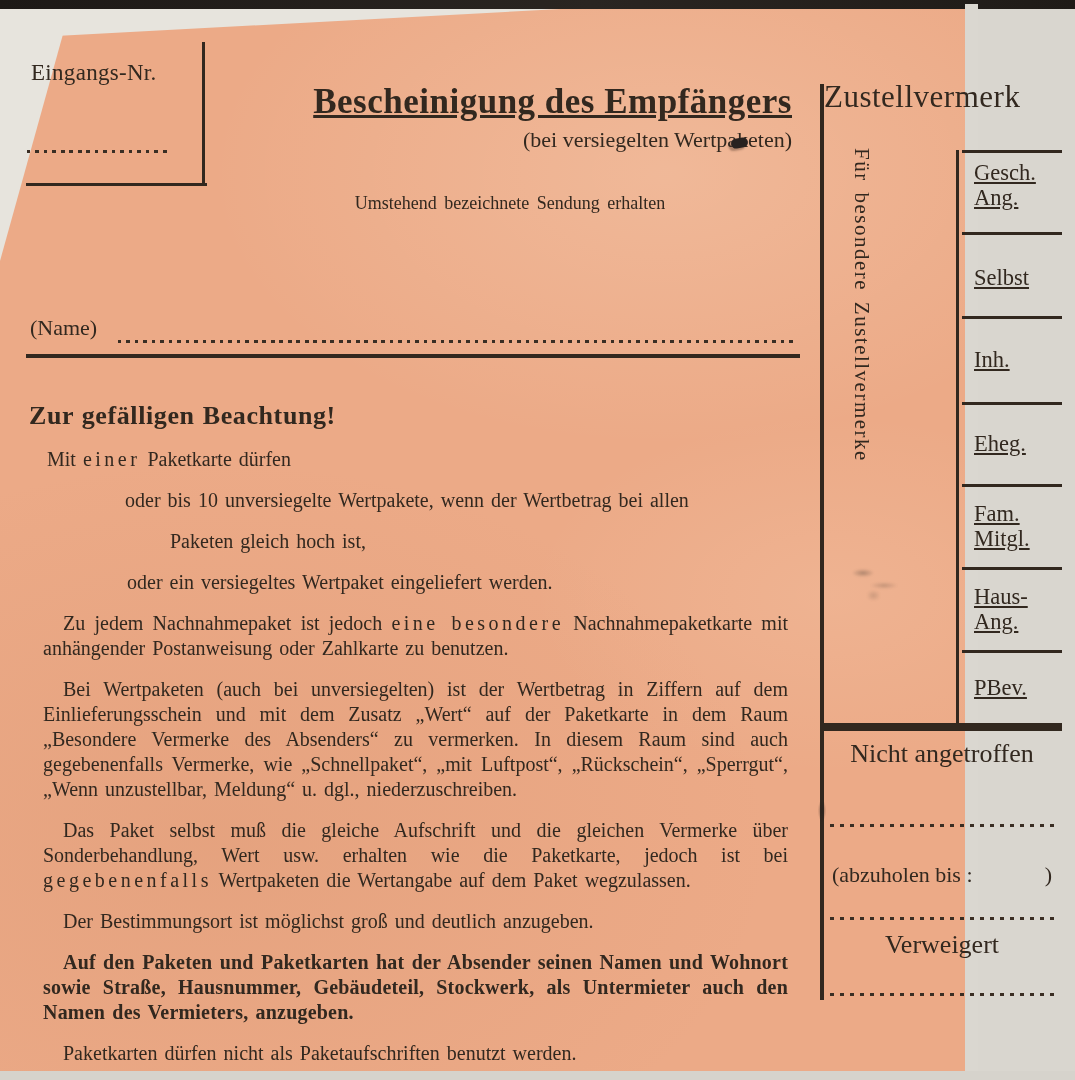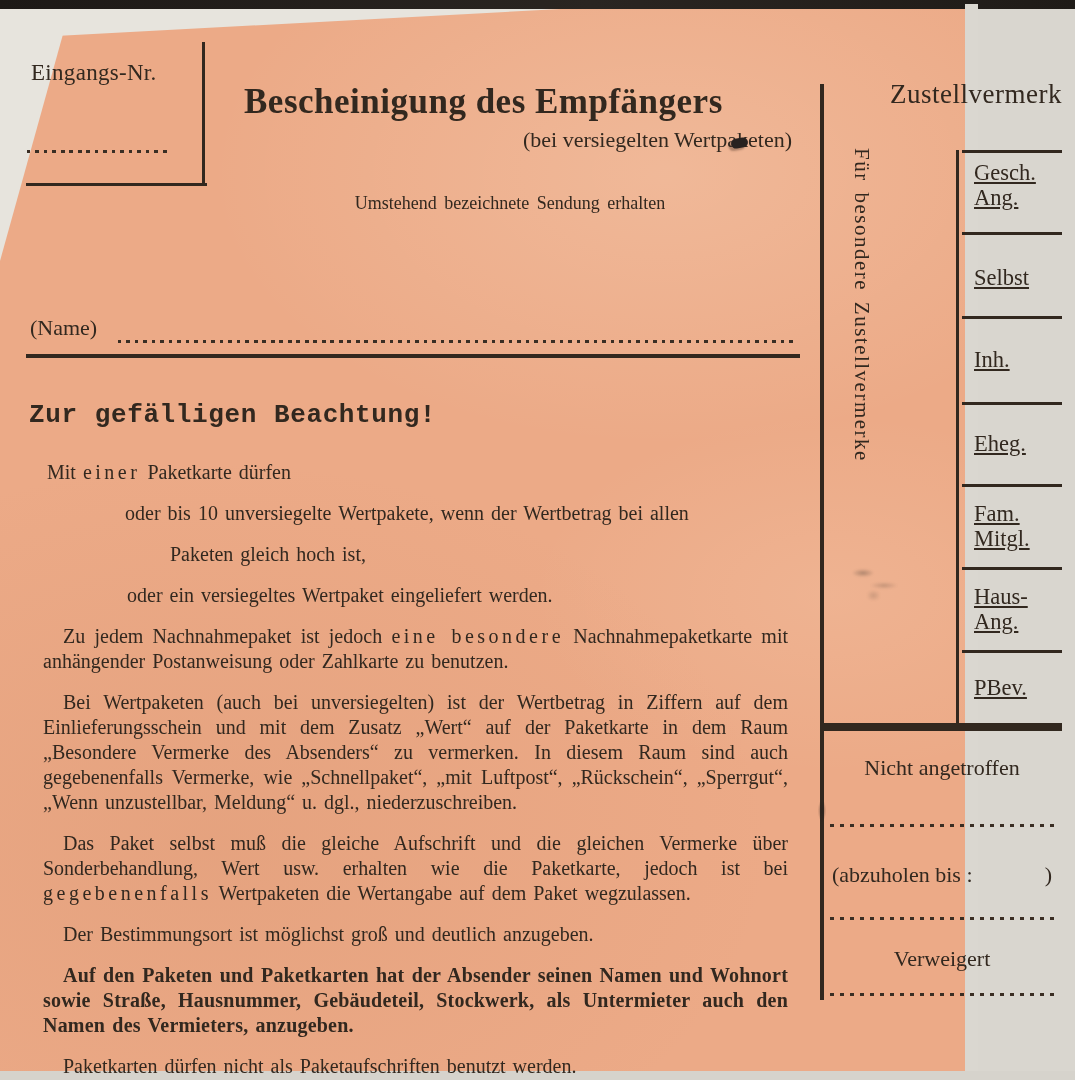--- a/index.html
+++ b/index.html
@@ -28,55 +28,55 @@
   .abs{position:absolute;}
   .ink{background:#32281f;}
   .dotline{height:3px;background-image:repeating-linear-gradient(90deg,#3a2e24 0 3.5px,transparent 3.5px 8.5px);}
 
   
   .e-vline{left:202px;top:42px;width:3px;height:144px;}
   .e-hline{left:26px;top:183px;width:181px;height:3px;}
   .e-label{left:31px;top:60px;font-size:23px;letter-spacing:.3px;}
   .e-dots{left:27px;top:150px;width:143px;}
 
-  .title{left:244px;top:82px;width:564px;text-align:left;font-size:35px;font-weight:700;letter-spacing:.5px;}
+  .title{left:228px;top:82px;width:564px;text-align:right;font-size:35px;font-weight:700;letter-spacing:.5px;text-decoration:underline;}
   .subtitle{left:228px;top:127px;width:564px;text-align:right;font-size:22px;}
   .ink-blob{left:731px;top:138px;width:17px;height:10px;background:#282220;border-radius:6px;transform:rotate(-10deg);box-shadow:-3px 2px 2px rgba(60,40,30,.35);}
   .statement{left:228px;top:193px;width:564px;text-align:center;font-size:18px;word-spacing:3px;}
 
   .name-label{left:30px;top:315px;font-size:22px;}
   .name-dots{left:118px;top:340px;width:679px;}
   .divider{left:26px;top:354px;width:774px;height:4px;}
 
   
   .notice{position:absolute;left:27px;top:403px;width:777px;font-size:20px;line-height:25px;word-spacing:2px;}
-  .notice h2{margin:0 0 32px 2px;font-family:Liberation Mono, monospace;font-size:26px;font-weight:700;letter-spacing:.6px;word-spacing:1px;}
+  .notice h2{margin:0 0 19px 2px;font-family:Liberation Serif, serif;font-size:26px;font-weight:700;letter-spacing:.6px;word-spacing:1px;}
   .notice p{margin:16px;text-align:justify;font-family:Liberation Serif, serif;}
   .notice .nj{text-align:left;}
   .sp{letter-spacing:3.5px;}
   .p-intro{margin-left:20px !important;margin-bottom:14px !important;}
   .c0{margin-left:143px !important;margin-bottom:3px !important;}
   .c1{margin-left:98px  !important;}
   .c2{margin-left:143px !important;margin-bottom:3px !important;}
   .c3{margin-left:100px !important;margin-bottom:11px !important;}
   .gap4{margin-bottom:4px !important;}
   .gap2{margin-bottom:2px !important;}
   .gap6{margin-bottom:6px !important;}
   .ti{text-indent:20px;}
   .bold-p{font-weight:700;letter-spacing:.2px;}
 
   
   .rc-vline{left:820px;top:84px;width:4px;height:916px;}
-  .rc-title{left:824px;top:79px;width:238px;text-align:right;font-size:27px;letter-spacing:.5px;}
+  .rc-title{left:824px;top:79px;width:238px;text-align:left;font-size:31px;letter-spacing:.5px;}
   .rc-vertical{left:874px;top:148px;transform-origin:0 0;transform:rotate(90deg);white-space:nowrap;font-size:21px;letter-spacing:1.5px;word-spacing:4px;}
   .rc-boxline{left:956px;top:150px;width:3px;height:580px;}
   .rc-h{left:962px;width:100px;height:3px;}
   .rc-thick{left:820px;top:723px;width:242px;height:8px;}
   .rc-label{left:974px;font-size:22.5px;line-height:25px;white-space:pre-line;text-decoration:underline;}
-  .rc-center{left:822px;width:240px;text-align:center;font-size:22px;margin-top:16px;}
+  .rc-center{left:822px;width:240px;text-align:center;font-size:26px;}
   .rc-dots{left:830px;width:228px;height:3px;background-image:repeating-linear-gradient(90deg,#3a2e24 0 4px,transparent 4px 10px);}
   .rc-notified2{left:828px;top:862px;width:228px;display:flex;justify-content:space-between;font-size:22px;padding:0 4px;box-sizing:border-box;}
 
   .smudge1{left:842px;top:558px;width:70px;height:50px;
     background:
       radial-gradient(ellipse 16px 6px at 30% 30%, rgba(70,58,50,.38), transparent 70%),
       radial-gradient(ellipse 20px 5px at 60% 55%, rgba(70,58,50,.25), transparent 70%),
       radial-gradient(ellipse 10px 8px at 45% 75%, rgba(70,58,50,.2), transparent 70%);
     filter:blur(1px);}
   .smudge2{left:814px;top:793px;width:16px;height:44px;

